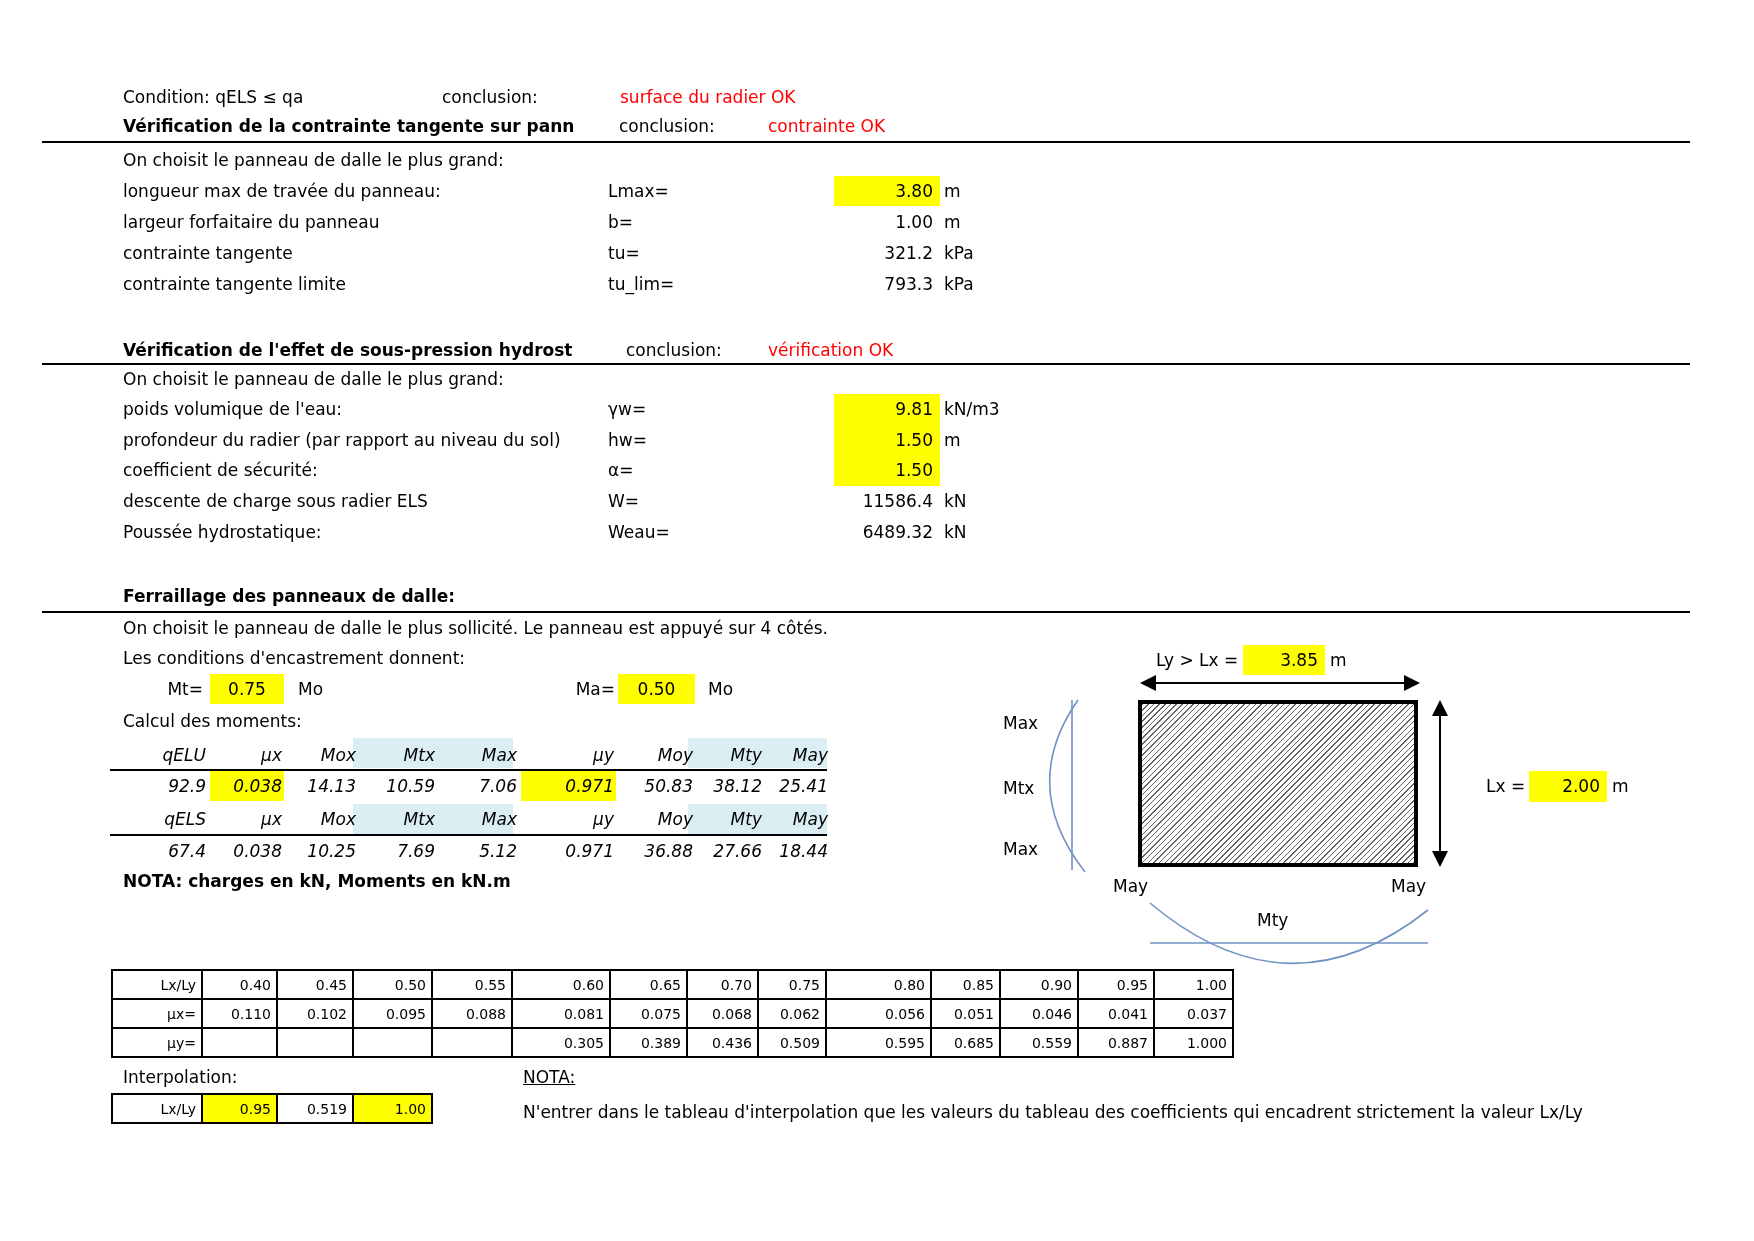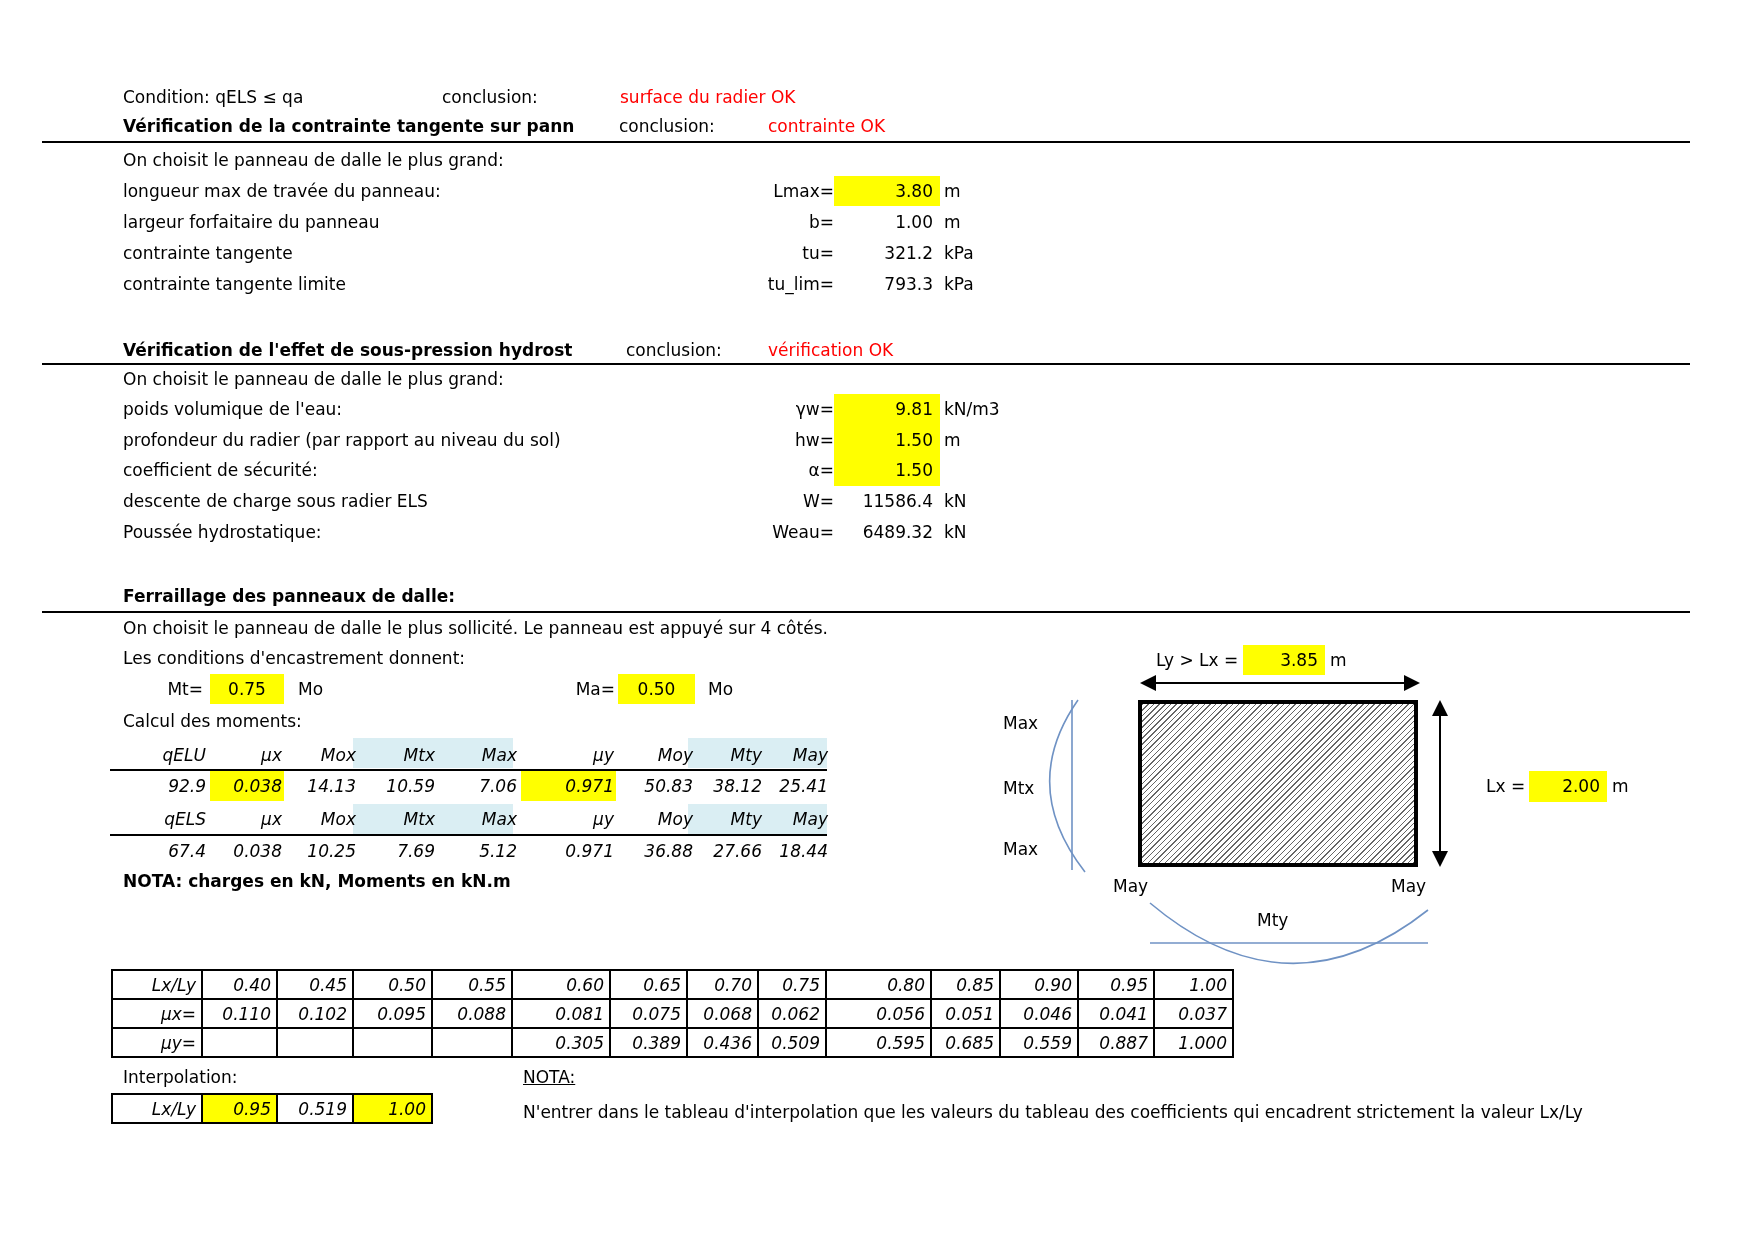--- a/index.html
+++ b/index.html
@@ -7,31 +7,31 @@
          font-family:"DejaVu Sans","Liberation Sans",sans-serif;font-size:17px;color:#000;}
   .ab{position:absolute;white-space:nowrap;}
   .row{position:absolute;left:0;width:100%;height:30px;line-height:30px;margin-left:8px;}
   .row span{position:absolute;white-space:nowrap;}
   .bold{font-weight:700;}
   .red{color:#ff0000;}
   .hl{background:#ffff00;}
   .rule{position:absolute;background:#000;height:2px;}
   
   .lbl{left:115px;}
-  .sym{left:600px;width:226px;text-align:right;}
+  .sym{left:600px;width:226px;text-align:left;}
   .val{left:826px;width:106px;text-align:right;padding-right:7px;box-sizing:border-box;}
   .unit{left:936px;}
   
   .mc{position:absolute;text-align:right;padding-right:2px;box-sizing:border-box;font-style:italic;}
   .c1{left:110px;width:90px;} .c2{left:202px;width:74px;} .c3{left:278px;width:72px;}
   .c4{left:352px;width:77px;} .c5{left:431px;width:80px;} .c6{left:513px;width:95px;}
   .c7{left:610px;width:77px;} .c8{left:689px;width:67px;} .c9{left:758px;width:64px;}
   .band{position:absolute;background:#daeef3;height:30px;}
   
-  table.grid{position:absolute;border-collapse:collapse;table-layout:fixed;font-size:17px;font-style:italic;}
+  table.grid{position:absolute;border-collapse:collapse;table-layout:fixed;font-size:14px;}
   table.grid td{border:2px solid #000;height:27px;text-align:right;padding:0 5px 0 0;
                 white-space:nowrap;overflow:hidden;}
   
   #panel-rect{position:absolute;left:1138px;top:700px;width:280px;height:167px;
       border:4px solid #000;box-sizing:border-box;
       background:repeating-linear-gradient(135deg,rgba(0,0,0,0.60) 0px,rgba(0,0,0,0.60) 1px,rgba(255,255,255,0) 1px,rgba(255,255,255,0) 4px);}
   .underline{text-decoration:underline;}
   svg{position:absolute;}
 </style>
 </head>

